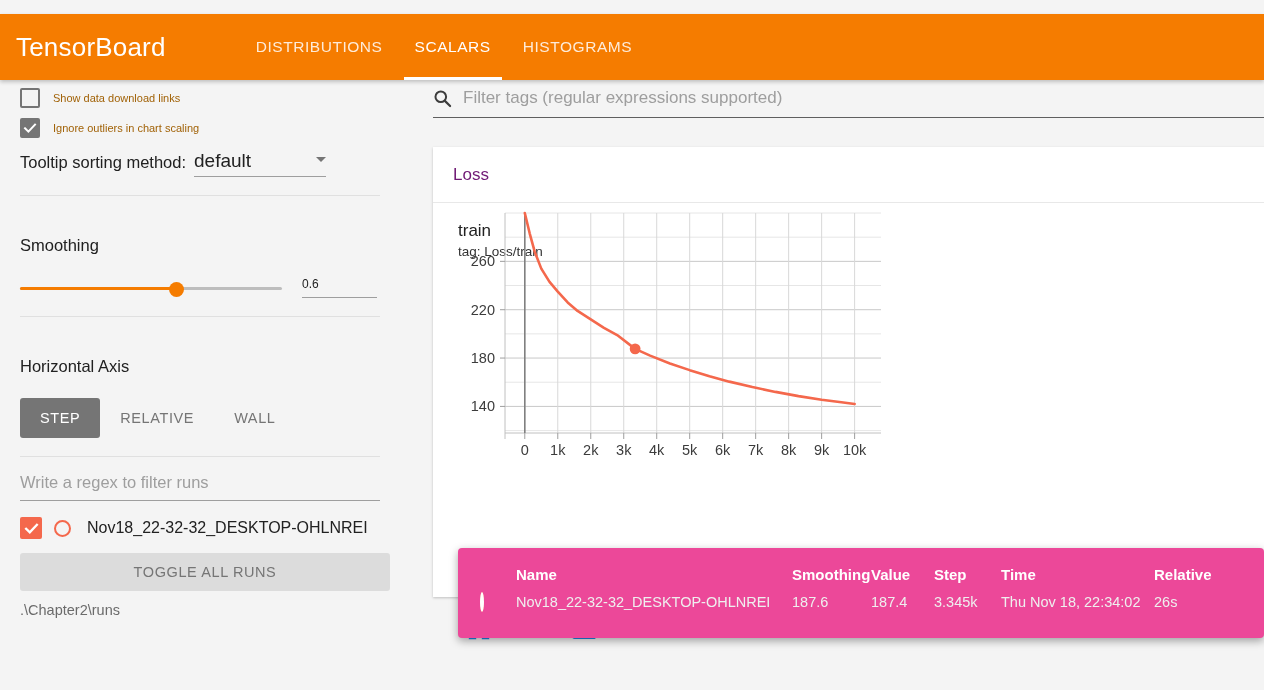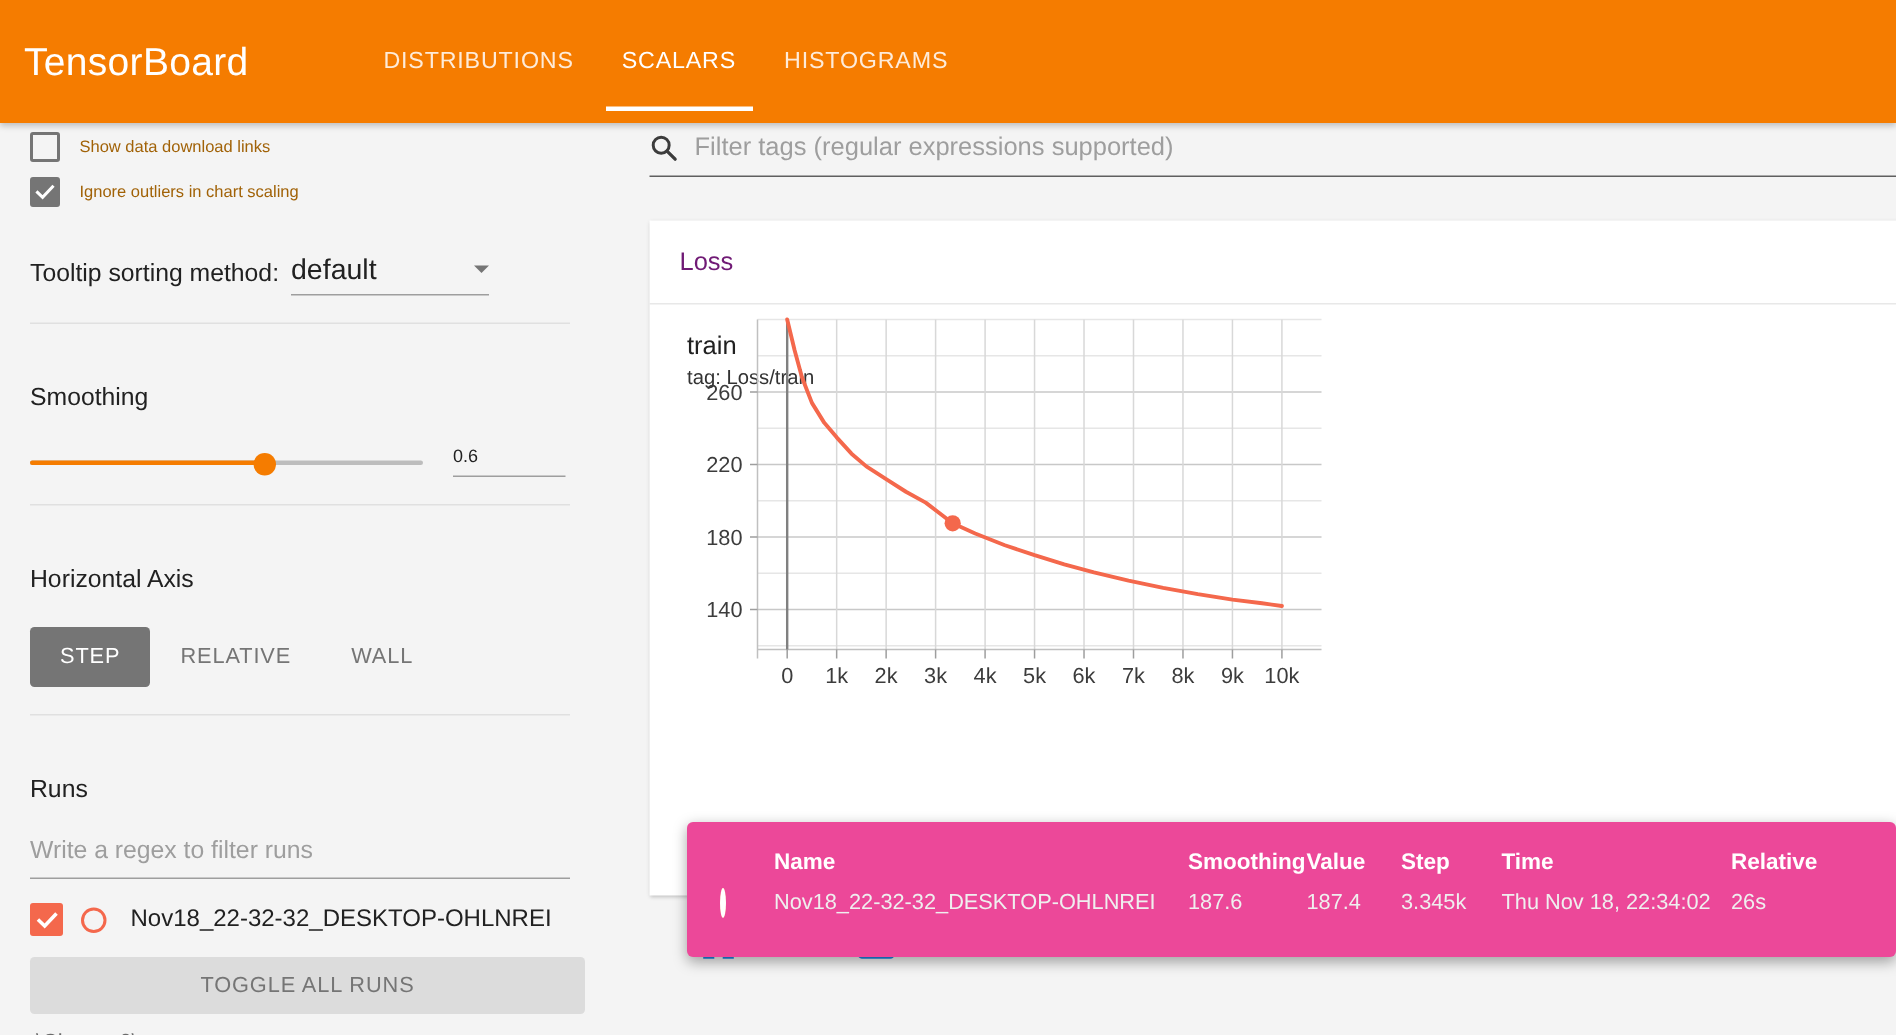--- a/index.html
+++ b/index.html
@@ -8,21 +8,21 @@
     width: 1264px; height: 690px;
     overflow: hidden;
     background: #f4f4f4;
     font-family: "Liberation Sans", sans-serif;
     -webkit-font-smoothing: antialiased;
   }
   #app { position: relative; width: 1264px; height: 690px; background: #f4f4f4; }
 
   
   .topbar {
-    position: absolute; top: 0; left: 0; width: 1264px; height: 82px;
+    position: absolute; top: 14px; left: 0; width: 1264px; height: 66px;
     background: #f57c00;
     display: flex; align-items: center;
     box-shadow: 0 2px 4px rgba(0,0,0,0.22);
     z-index: 30;
   }
   .brand {
     color: #ffffff; font-size: 26px; letter-spacing: 0.2px;
     margin-left: 16px; white-space: nowrap;
   }
   .brand .b2 { font-weight: normal; }
@@ -56,21 +56,21 @@
   .cbox {
     width: 20px; height: 20px; border-radius: 2px; flex: none;
     display: flex; align-items: center; justify-content: center;
     margin-right: 13px;
   }
   .cbox.off { border: 2px solid #757575; background: transparent; }
   .cbox.on  { background: #757575; border: 2px solid #757575; }
   .cbox.on svg { display: block; }
   .cb-label { font-size: 11px; color: #a16207; }
 
-  .tooltip-sort { display: flex; align-items: flex-end; margin-top: 32px; }
+  .tooltip-sort { display: flex; align-items: flex-end; margin-top: 12px; }
   .tooltip-sort .lbl { font-size: 16.5px; color: #212121; padding-bottom: 5px; white-space: nowrap; }
   .dropdown {
     margin-left: 8px; width: 132px;
     border-bottom: 1px solid #9e9e9e;
     display: flex; align-items: center; justify-content: space-between;
     padding-bottom: 4px; cursor: pointer;
   }
   .dropdown .val { font-size: 19px; color: #212121; }
   .caret {
     width: 0; height: 0; border-left: 5px solid transparent;
@@ -251,21 +251,20 @@
     <div class="side-section">
       <div class="sec-title">Horizontal Axis</div>
       <div class="axis-btns">
         <div class="axis-btn active">STEP</div>
         <div class="axis-btn">RELATIVE</div>
         <div class="axis-btn">WALL</div>
       </div>
     </div>
 
     <div class="side-section last">
-      <div class="sec-title">Runs</div>
       <div class="runs-filter">
         <span class="ph">Write a regex to filter runs</span>
       </div>
       <div class="run-row">
         <span class="run-cb">
           <svg width="15" height="15" viewBox="0 0 14 14">
               <path d="M2 7.3 L5.4 10.6 L12 3.6" stroke="#ffffff" stroke-width="2.2" fill="none" stroke-linecap="square"></path>
             </svg>
         </span>
         <span class="run-dot"></span>

